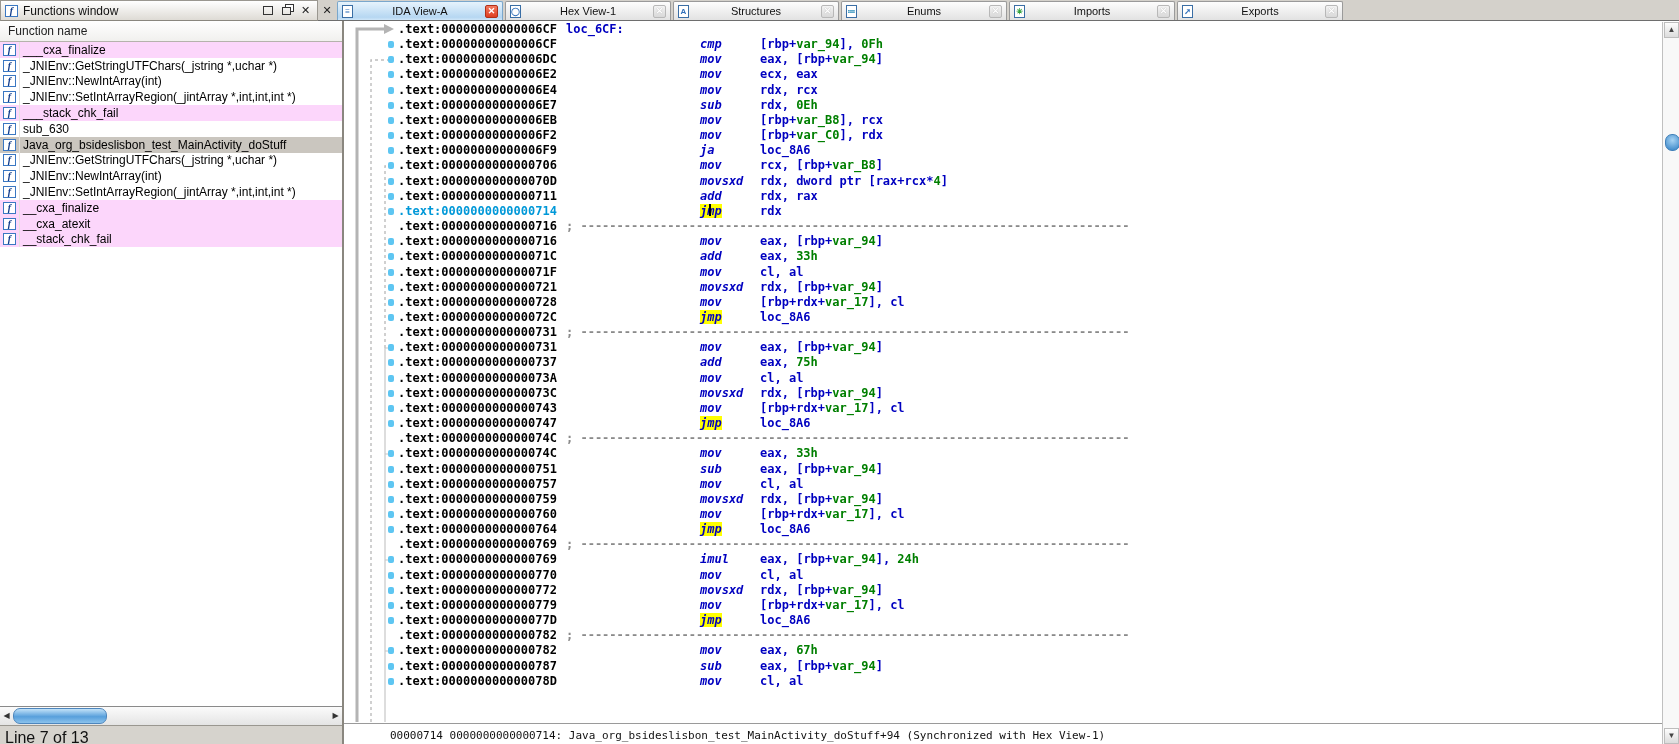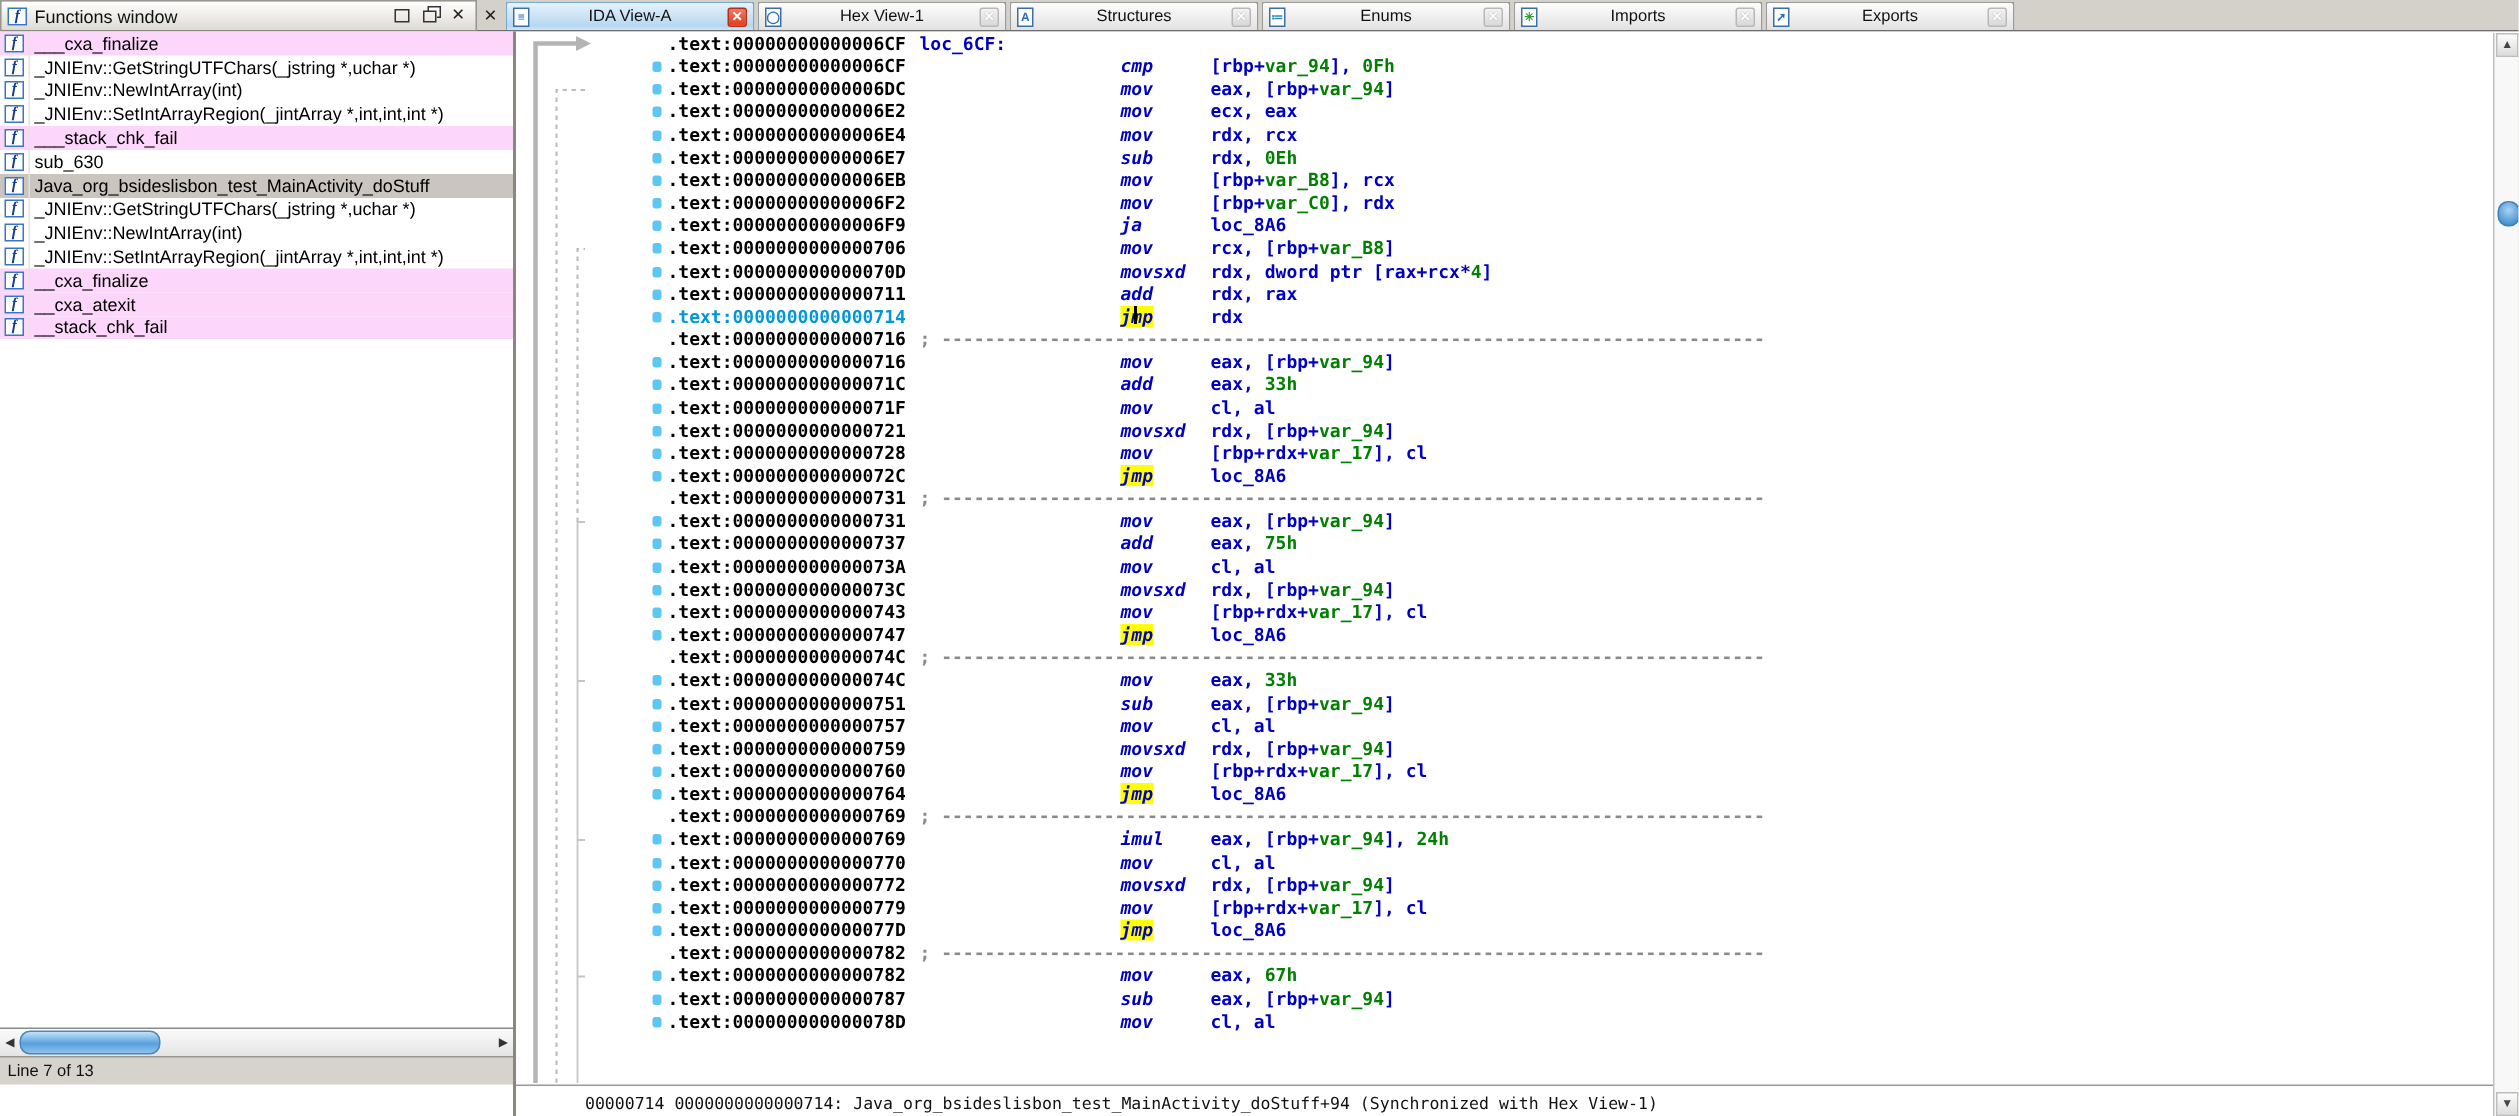--- a/index.html
+++ b/index.html
@@ -55,26 +55,26 @@
   .frow.selected{background:#cac6bf;}
   .frow .flabel{padding-left:3px;}
   #fhscroll{height:18px;position:relative;border-top:1px solid #8a8a8a;
     background:linear-gradient(#fbfbfb,#e4e4e4);}
   .harr{position:absolute;top:2px;width:11px;height:13px;color:#333;font-size:8px;line-height:13px;text-align:center;}
   .harr.left{left:1px;}
   .harr.right{right:1px;}
   #hthumb{position:absolute;left:13px;top:1px;width:92px;height:14px;border-radius:7px;
     border:1px solid #4d86bd;background:linear-gradient(#c3e2f8,#58a0dc 55%,#8cc2ec);}
   #fstatus{height:19px;box-sizing:border-box;background:#d6d3cd;border-top:1px solid #9a9790;
-    font-size:11px;color:#111;padding:3px 0 0 5px;}
+    font-size:16px;color:#111;padding:3px 0 0 5px;}
 
   
   #rightpane{flex:1;position:relative;background:#fff;overflow:hidden;}
   #listing{position:absolute;left:0;top:1px;right:17px;height:700px;overflow:hidden;
-    font:bold 12px "DejaVu Sans Mono",monospace;color:#000;padding-left:47px;}
+    font:bold 12px "DejaVu Sans Mono",monospace;color:#000;}
   .dline{position:relative;height:15.16px;white-space:pre;}
   .dot{position:absolute;left:44px;top:4px;width:6px;height:7px;background:#5ec6f2;border-radius:2px;}
   .addr{position:absolute;left:54px;color:#000;}
   .addr.current{color:#0098d8;}
   .dlabel{position:absolute;left:222px;color:#0000c0;}
   .dsep{position:absolute;left:222px;color:#8a8a8a;}
   .mnem{position:absolute;left:356px;color:#0000c0;font-style:italic;}
   .mnem .hl{background:#ffff00;position:relative;}
   .caret{position:absolute;left:9px;top:0px;width:2px;height:12px;background:#000;}
   .ops{position:absolute;left:416px;color:#0000c0;}
@@ -159,20 +159,21 @@
           </span>
           <span class="tablabel">Exports</span>
           <span class="tabclose">✕</span>
         </div>
       </div>
   </div>
 
   <div id="mainrow">
 
     <div id="leftbody">
+      <div id="colheader">Function name</div>
       <div id="flist">
           <div class="frow lib">
             <span class="icell">
               <span class="ficon">f</span>
             </span>
             <span class="flabel">___cxa_finalize</span>
           </div>
           <div class="frow ">
             <span class="icell">
               <span class="ficon">f</span>

